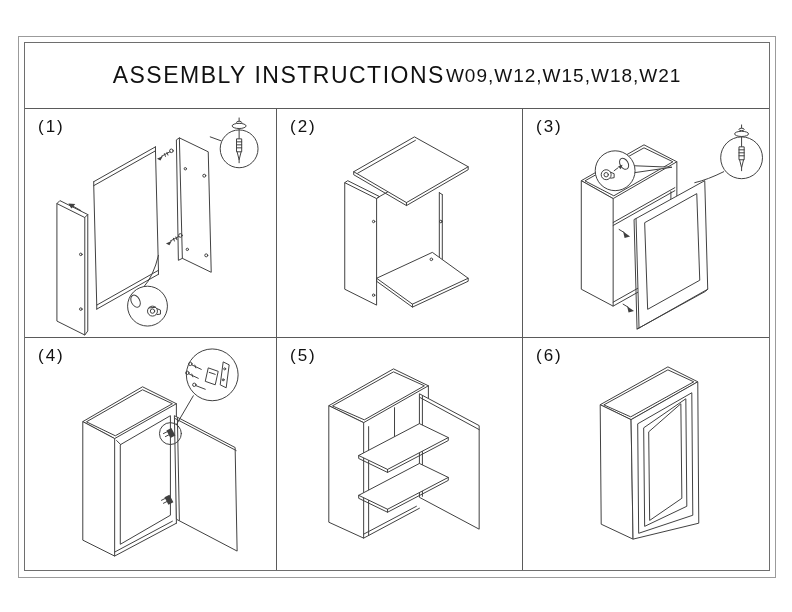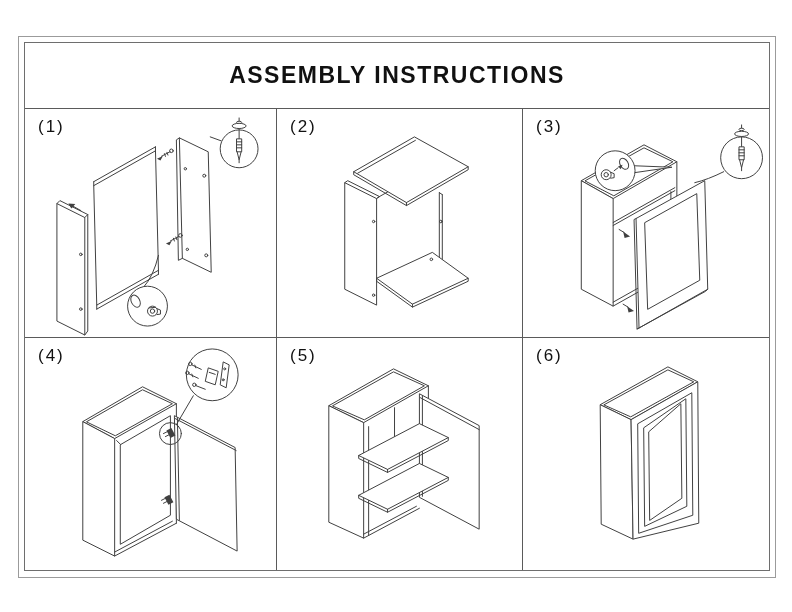--- a/index.html
+++ b/index.html
@@ -4,21 +4,21 @@
 <style>
   html,body{margin:0;padding:0;background:#ffffff;}
   .page{position:relative;width:792px;height:612px;background:#ffffff;
         font-family:"Liberation Sans",sans-serif;overflow:hidden;}
   .outer-frame{position:absolute;left:18px;top:36px;width:758px;height:542px;
         border:1px solid #9b9b9b;box-sizing:border-box;}
   .inner-frame{position:absolute;left:5px;top:5px;right:5px;bottom:6px;
         border:1px solid #6e6e6e;box-sizing:border-box;}
   .title-block{position:absolute;left:0;top:0;right:0;height:66px;
         border-bottom:1px solid #5a5a5a;box-sizing:border-box;
-        display:flex;flex-direction:row;align-items:center;justify-content:center;gap:1px;font-weight:bold;}
+        display:flex;flex-direction:row;align-items:center;justify-content:center;gap:1px;}
   .title-line1{font-size:23px;letter-spacing:1.5px;color:#111;white-space:nowrap;}
   .title-line2{font-size:19px;letter-spacing:1px;color:#111;white-space:nowrap;}
   .grid{position:absolute;left:0;top:66px;right:0;bottom:0;
         display:grid;grid-template-columns:252px 246px 1fr;grid-template-rows:229px 1fr;}
   .cell{position:relative;box-sizing:border-box;background:#fff;}
   .cell.br{border-right:1px solid #5a5a5a;}
   .cell.bb{border-bottom:1px solid #5a5a5a;}
   .cell-label{position:absolute;left:13px;top:8px;font-size:17px;letter-spacing:2px;
         color:#111;z-index:2;}
   svg.illus{position:absolute;left:0;top:0;width:100%;height:100%;}
@@ -28,20 +28,21 @@
 </style>
 </head>
 <body>
 
 <div class="page">
   <div class="outer-frame">
     <div class="inner-frame">
 
       <div class="title-block">
         <div class="title-line1">ASSEMBLY INSTRUCTIONS</div>
+        <div class="title-line2">W09,W12,W15,W18,W21</div>
       </div>
 
       <div class="grid">
 
         <div class="cell br bb">
           <span class="cell-label">(1)</span>
           <svg class="illus" viewBox="0 0 252 229">
             <g>
               <polygon class="fw" points="69,77 131,42 134,162 72,197"></polygon>
               <line class="ln" x1="69" y1="73" x2="131" y2="38"></line>

